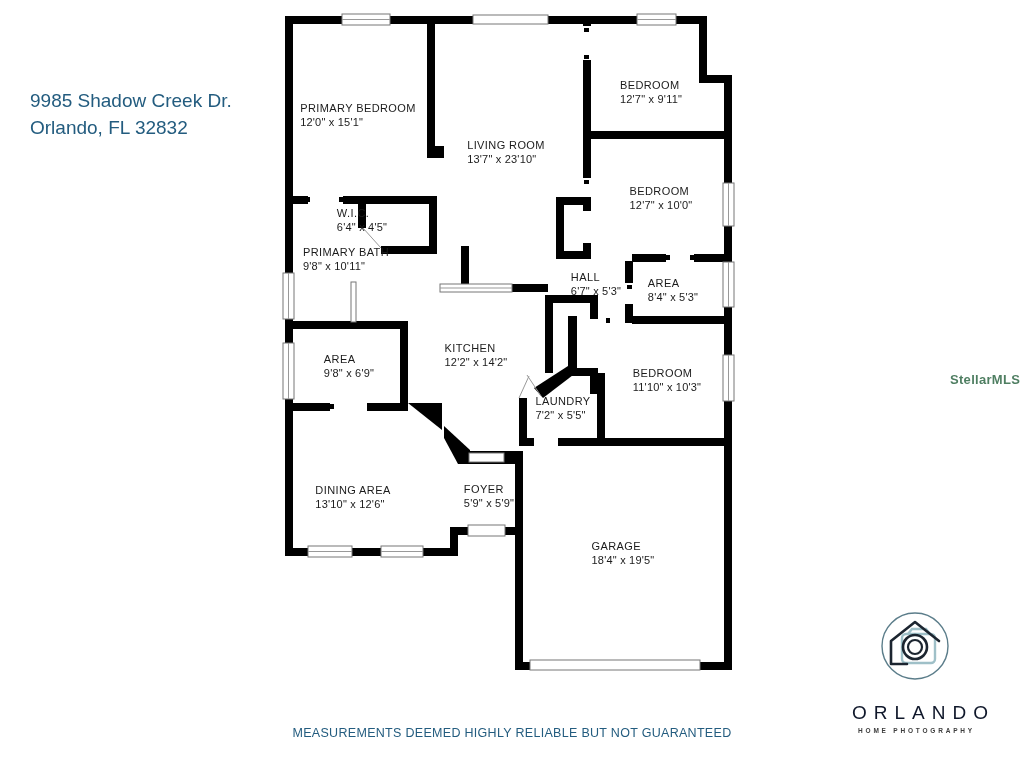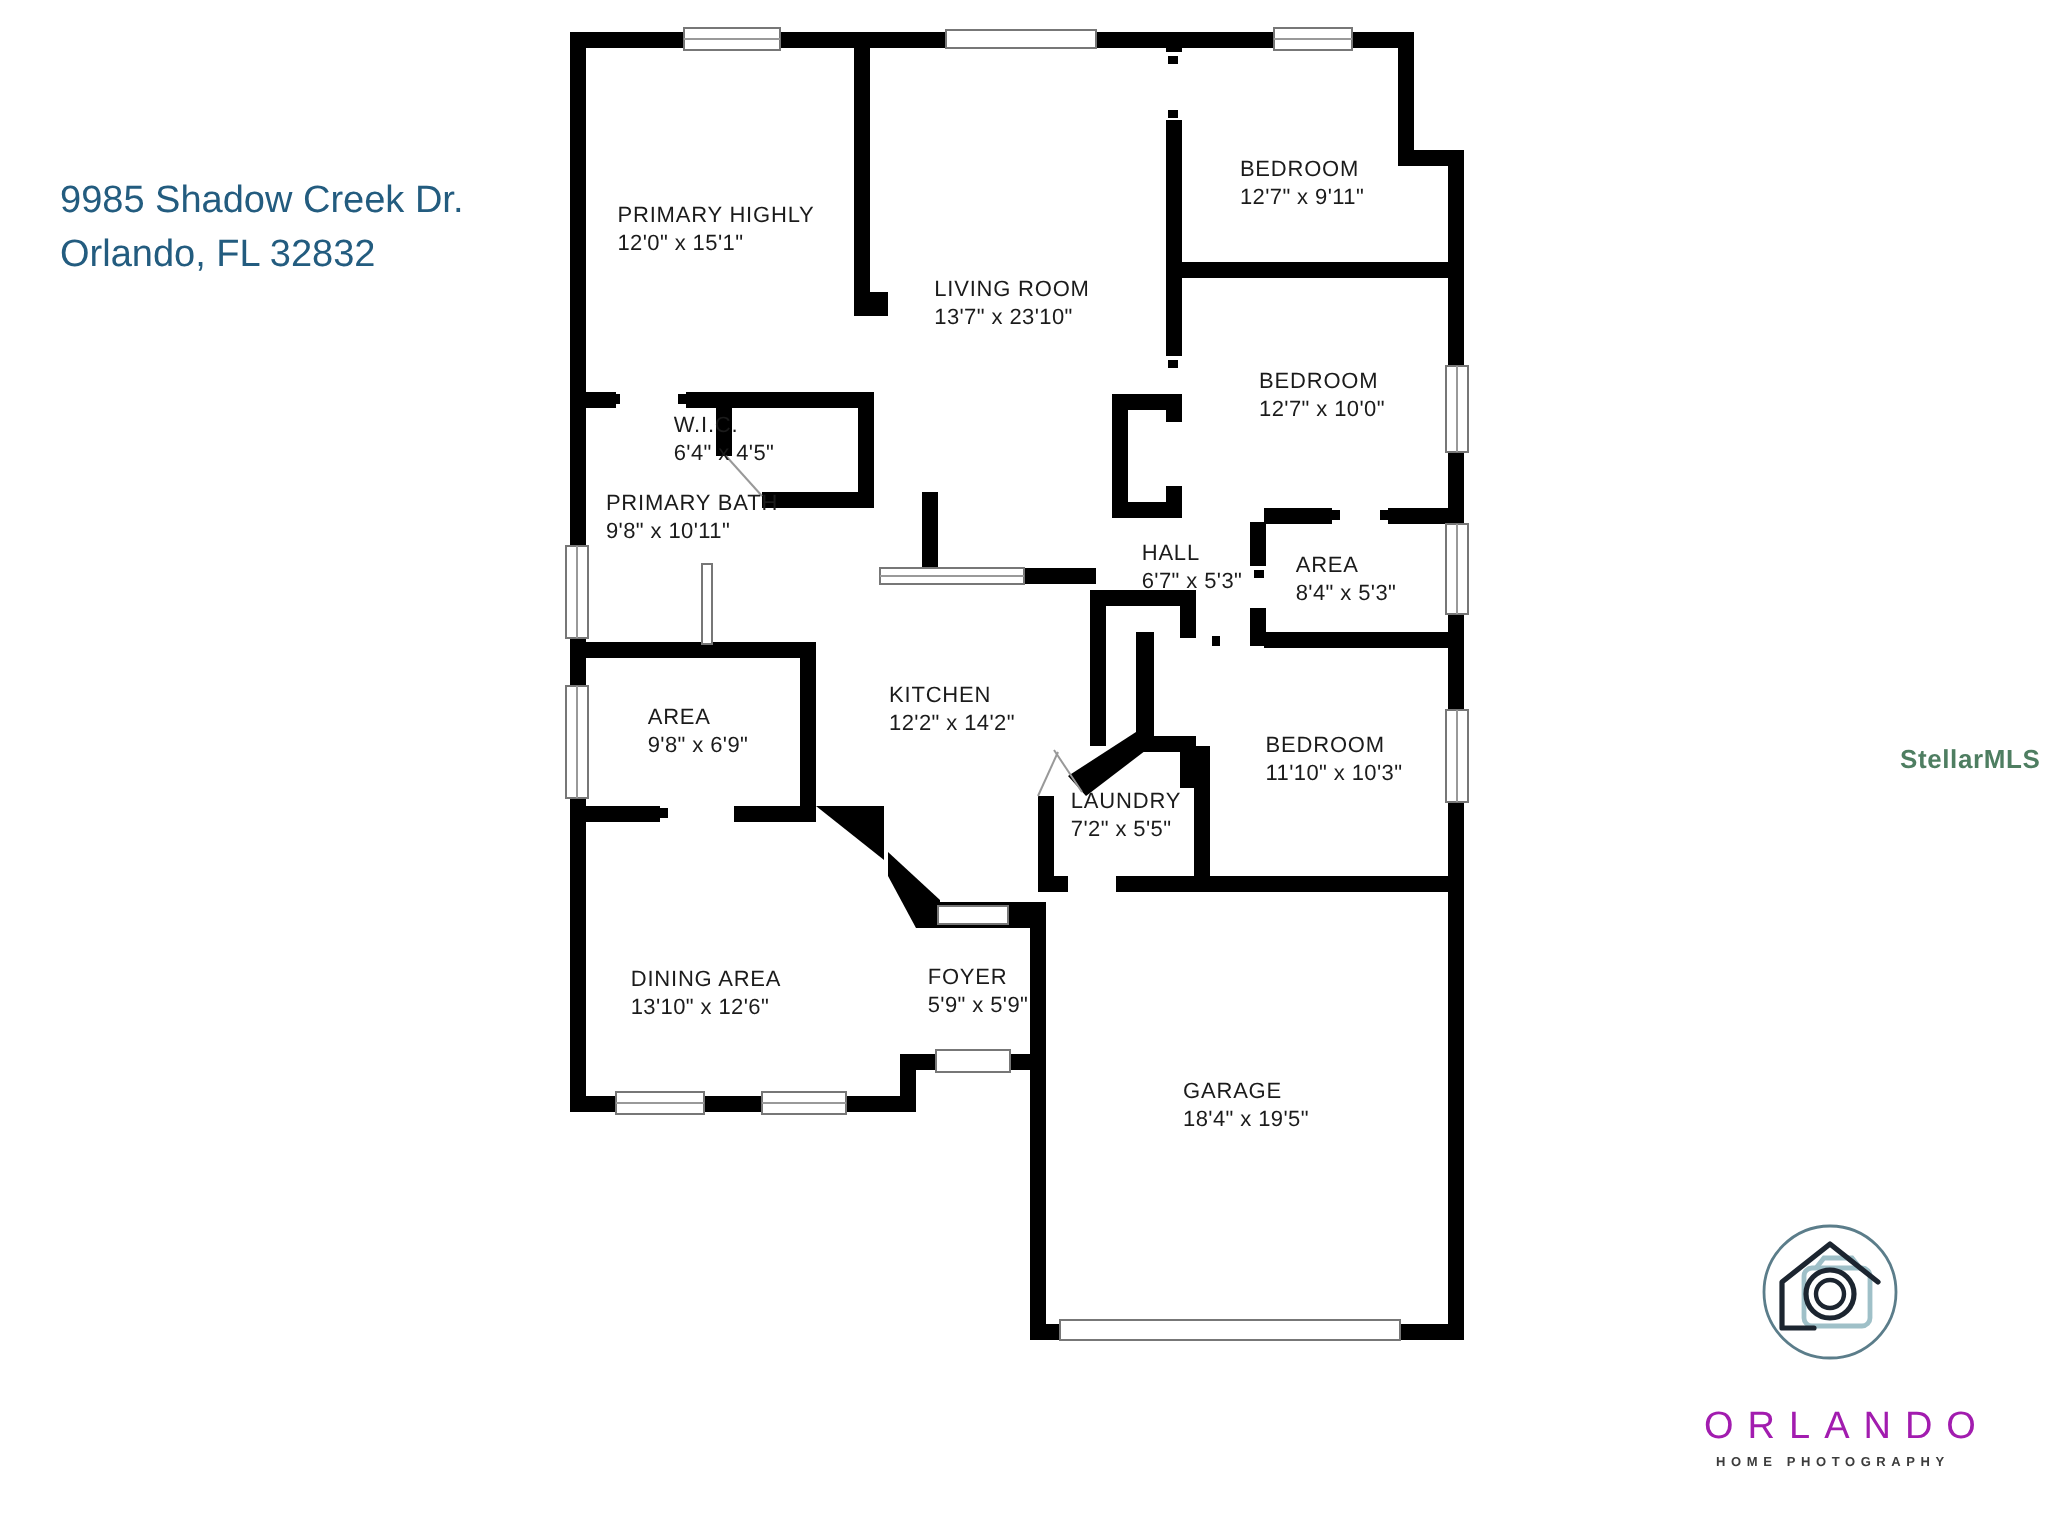--- a/index.html
+++ b/index.html
@@ -19,21 +19,21 @@
 
   .room-label{position:absolute;transform:translate(-50%,-50%);text-align:left;
     color:#1b1b1b;white-space:nowrap;}
   .room-label .rn{font-size:11px;letter-spacing:.4px;}
   .room-label .rd{font-size:11px;letter-spacing:.2px;margin-top:2px;}
 
   .watermark{position:absolute;left:950px;top:372px;font-size:13px;color:#14532d;
     opacity:.75;letter-spacing:.3px;font-weight:bold;}
 
   .logo{position:absolute;left:845px;top:600px;width:140px;text-align:center;}
-  .logo .brand{font-size:19px;letter-spacing:7px;color:#a21caf;margin-top:2px;
+  .logo .brand{font-size:19px;letter-spacing:7px;color:#0f172a;margin-top:2px;
     padding-left:7px;}
   .logo .tagline{font-size:6.5px;font-weight:bold;letter-spacing:2.8px;color:#3c3c3c;
     margin-top:3px;padding-left:3px;}
 
   .disclaimer{position:absolute;left:0;top:726px;width:1024px;text-align:center;
     color:var(--accent);font-size:12.5px;letter-spacing:.3px;}
 </style>
 </head>
 <body>
 
@@ -158,21 +158,21 @@
 
       <rect x="351" y="282" width="5" height="40" fill="#fff" stroke="#777"></rect>
 
       <line x1="363" y1="228" x2="381" y2="248" stroke="#999"></line>
       <line x1="541" y1="396" x2="527" y2="375" stroke="#999"></line>
       <line x1="519" y1="398" x2="529" y2="376" stroke="#999"></line>
     </g>
   </svg>
 
   <div class="room-label" style="left:358px;top:115px">
-    <div class="rn">PRIMARY HIGHLY</div>
+    <div class="rn">PRIMARY BEDROOM</div>
     <div class="rd">12'0" x 15'1"</div>
   </div>
   <div class="room-label" style="left:506px;top:152px">
     <div class="rn">LIVING ROOM</div>
     <div class="rd">13'7" x 23'10"</div>
   </div>
   <div class="room-label" style="left:651px;top:92px">
     <div class="rn">BEDROOM</div>
     <div class="rd">12'7" x 9'11"</div>
   </div>
@@ -236,14 +236,15 @@
 
       <path d="M94,41 L70,22 L46,41 L46,64 L62,64" fill="none" stroke="#1c2530" stroke-width="2.6" stroke-linejoin="round" stroke-linecap="round"></path>
 
       <circle cx="70" cy="47" r="12" fill="none" stroke="#1c2530" stroke-width="2.6"></circle>
       <circle cx="70" cy="47" r="7" fill="none" stroke="#1c2530" stroke-width="2.2"></circle>
     </svg>
     <div class="brand">ORLANDO</div>
     <div class="tagline">HOME PHOTOGRAPHY</div>
   </div>
 
+  <div class="disclaimer">MEASUREMENTS DEEMED HIGHLY RELIABLE BUT NOT GUARANTEED</div>
 
 </div>
 
 </body></html>

